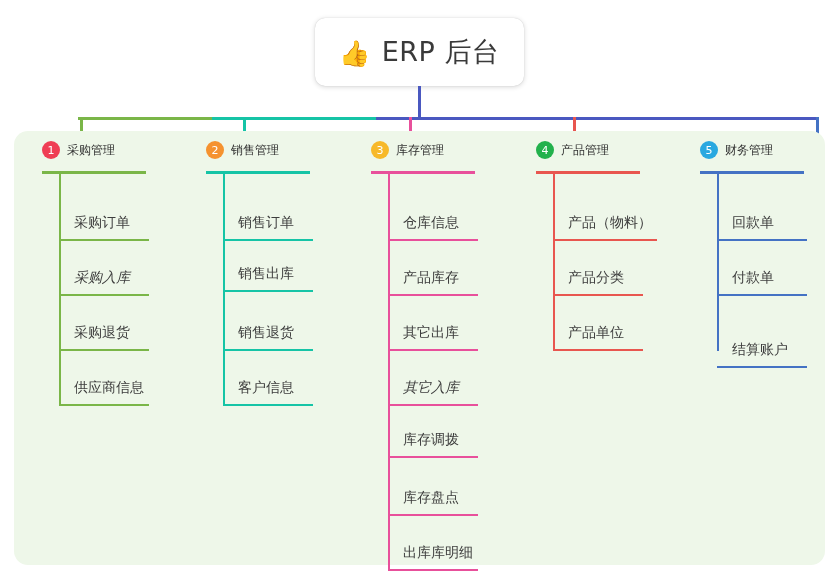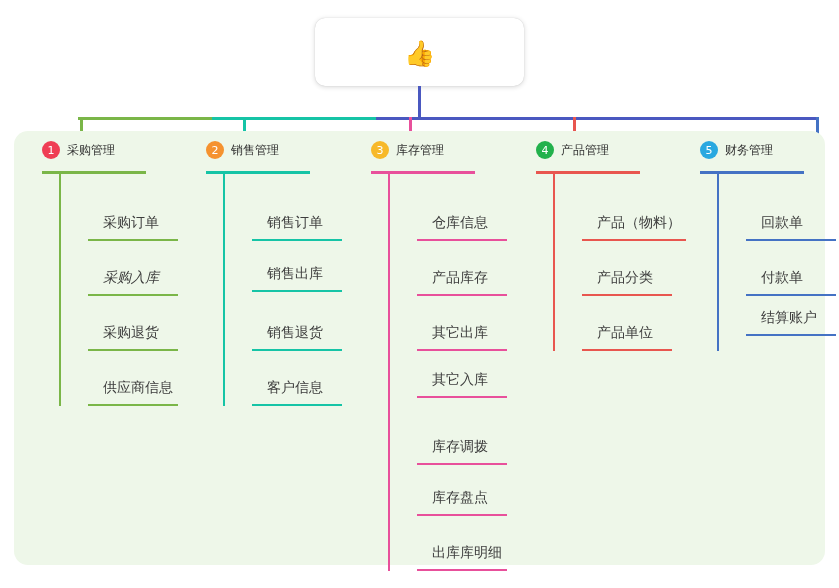--- a/index.html
+++ b/index.html
@@ -67,36 +67,36 @@
     flex:0 0 auto;
   }
   .col-title{font-size:12px;color:#303030;}
   .head-rule{position:absolute;height:3px;left:0;top:40px;}
 
   
   .spine{position:absolute;width:2px;left:17px;}
   .item{
     position:absolute;left:17px;
     height:55px;
-    margin-left:29px;
   }
   .item-label{
     position:absolute;left:15px;bottom:9px;
     font-size:14px;color:#3d3d3d;white-space:nowrap;
   }
   .item-rule{position:absolute;left:0;bottom:0;height:2px;}
 </style>
 </head>
 <body>
 
 <div id="root">
 
   <div class="title-card">
     <div class="title-inner">
       <span class="thumb-icon">👍</span>
+      <span class="title-text">ERP 后台</span>
     </div>
   </div>
 
   <div class="stem"></div>
 
   <div id="connectors">
       <div class="hseg" style="left: 78px; width: 134px; top: 117px; position: absolute; height: 3px; background: rgb(122, 182, 72);"></div>
       <div class="hseg" style="left: 212px; width: 164px; top: 117px; position: absolute; height: 3px; background: rgb(22, 196, 166);"></div>
       <div class="hseg" style="left: 376px; width: 442px; top: 117px; position: absolute; height: 3px; background: rgb(74, 88, 192);"></div>
       <div class="drop" style="left: 80px; top: 117px; height: 34px; background: rgb(122, 182, 72);"></div>
@@ -168,25 +168,25 @@
             <div class="item-rule" style="width: 90px; background: rgb(232, 80, 155);"></div>
           </div>
           <div class="item" style="top: 110px; width: 90px; text-align: center;">
             <span class="item-label">产品库存</span>
             <div class="item-rule" style="width: 90px; background: rgb(232, 80, 155);"></div>
           </div>
           <div class="item" style="top: 165px; width: 90px;">
             <span class="item-label">其它出库</span>
             <div class="item-rule" style="width: 90px; background: rgb(232, 80, 155);"></div>
           </div>
-          <div class="item" style="top: 212px; width: 90px;">
+          <div class="item" style="top: 220px; width: 90px; font-style: italic;">
             <span class="item-label">其它入库</span>
             <div class="item-rule" style="width: 90px; background: rgb(232, 80, 155);"></div>
           </div>
-          <div class="item" style="top: 279px; width: 90px;">
+          <div class="item" style="top: 272px; width: 90px;">
             <span class="item-label">库存调拨</span>
             <div class="item-rule" style="width: 90px; background: rgb(232, 80, 155);"></div>
           </div>
           <div class="item" style="top: 330px; width: 90px;">
             <span class="item-label">库存盘点</span>
             <div class="item-rule" style="width: 90px; background: rgb(232, 80, 155);"></div>
           </div>
           <div class="item" style="top: 385px; width: 90px;">
             <span class="item-label">出库库明细</span>
             <div class="item-rule" style="width: 90px; background: rgb(232, 80, 155);"></div>
@@ -220,21 +220,21 @@
           <div class="head-rule" style="width: 104px; background: rgb(68, 114, 196);"></div>
           <div class="spine" style="top: 42px; height: 178px; background: rgb(68, 114, 196);"></div>
           <div class="item" style="top: 55px; width: 90px;">
             <span class="item-label">回款单</span>
             <div class="item-rule" style="width: 90px; background: rgb(68, 114, 196);"></div>
           </div>
           <div class="item" style="top: 110px; width: 90px;">
             <span class="item-label">付款单</span>
             <div class="item-rule" style="width: 90px; background: rgb(68, 114, 196);"></div>
           </div>
-          <div class="item" style="top: 150px; width: 90px;">
+          <div class="item" style="top: 182px; width: 90px;">
             <span class="item-label">结算账户</span>
             <div class="item-rule" style="width: 90px; background: rgb(68, 114, 196);"></div>
           </div>
         </div>
       </div>
   </div>
 
 </div>
 
 </body></html>

